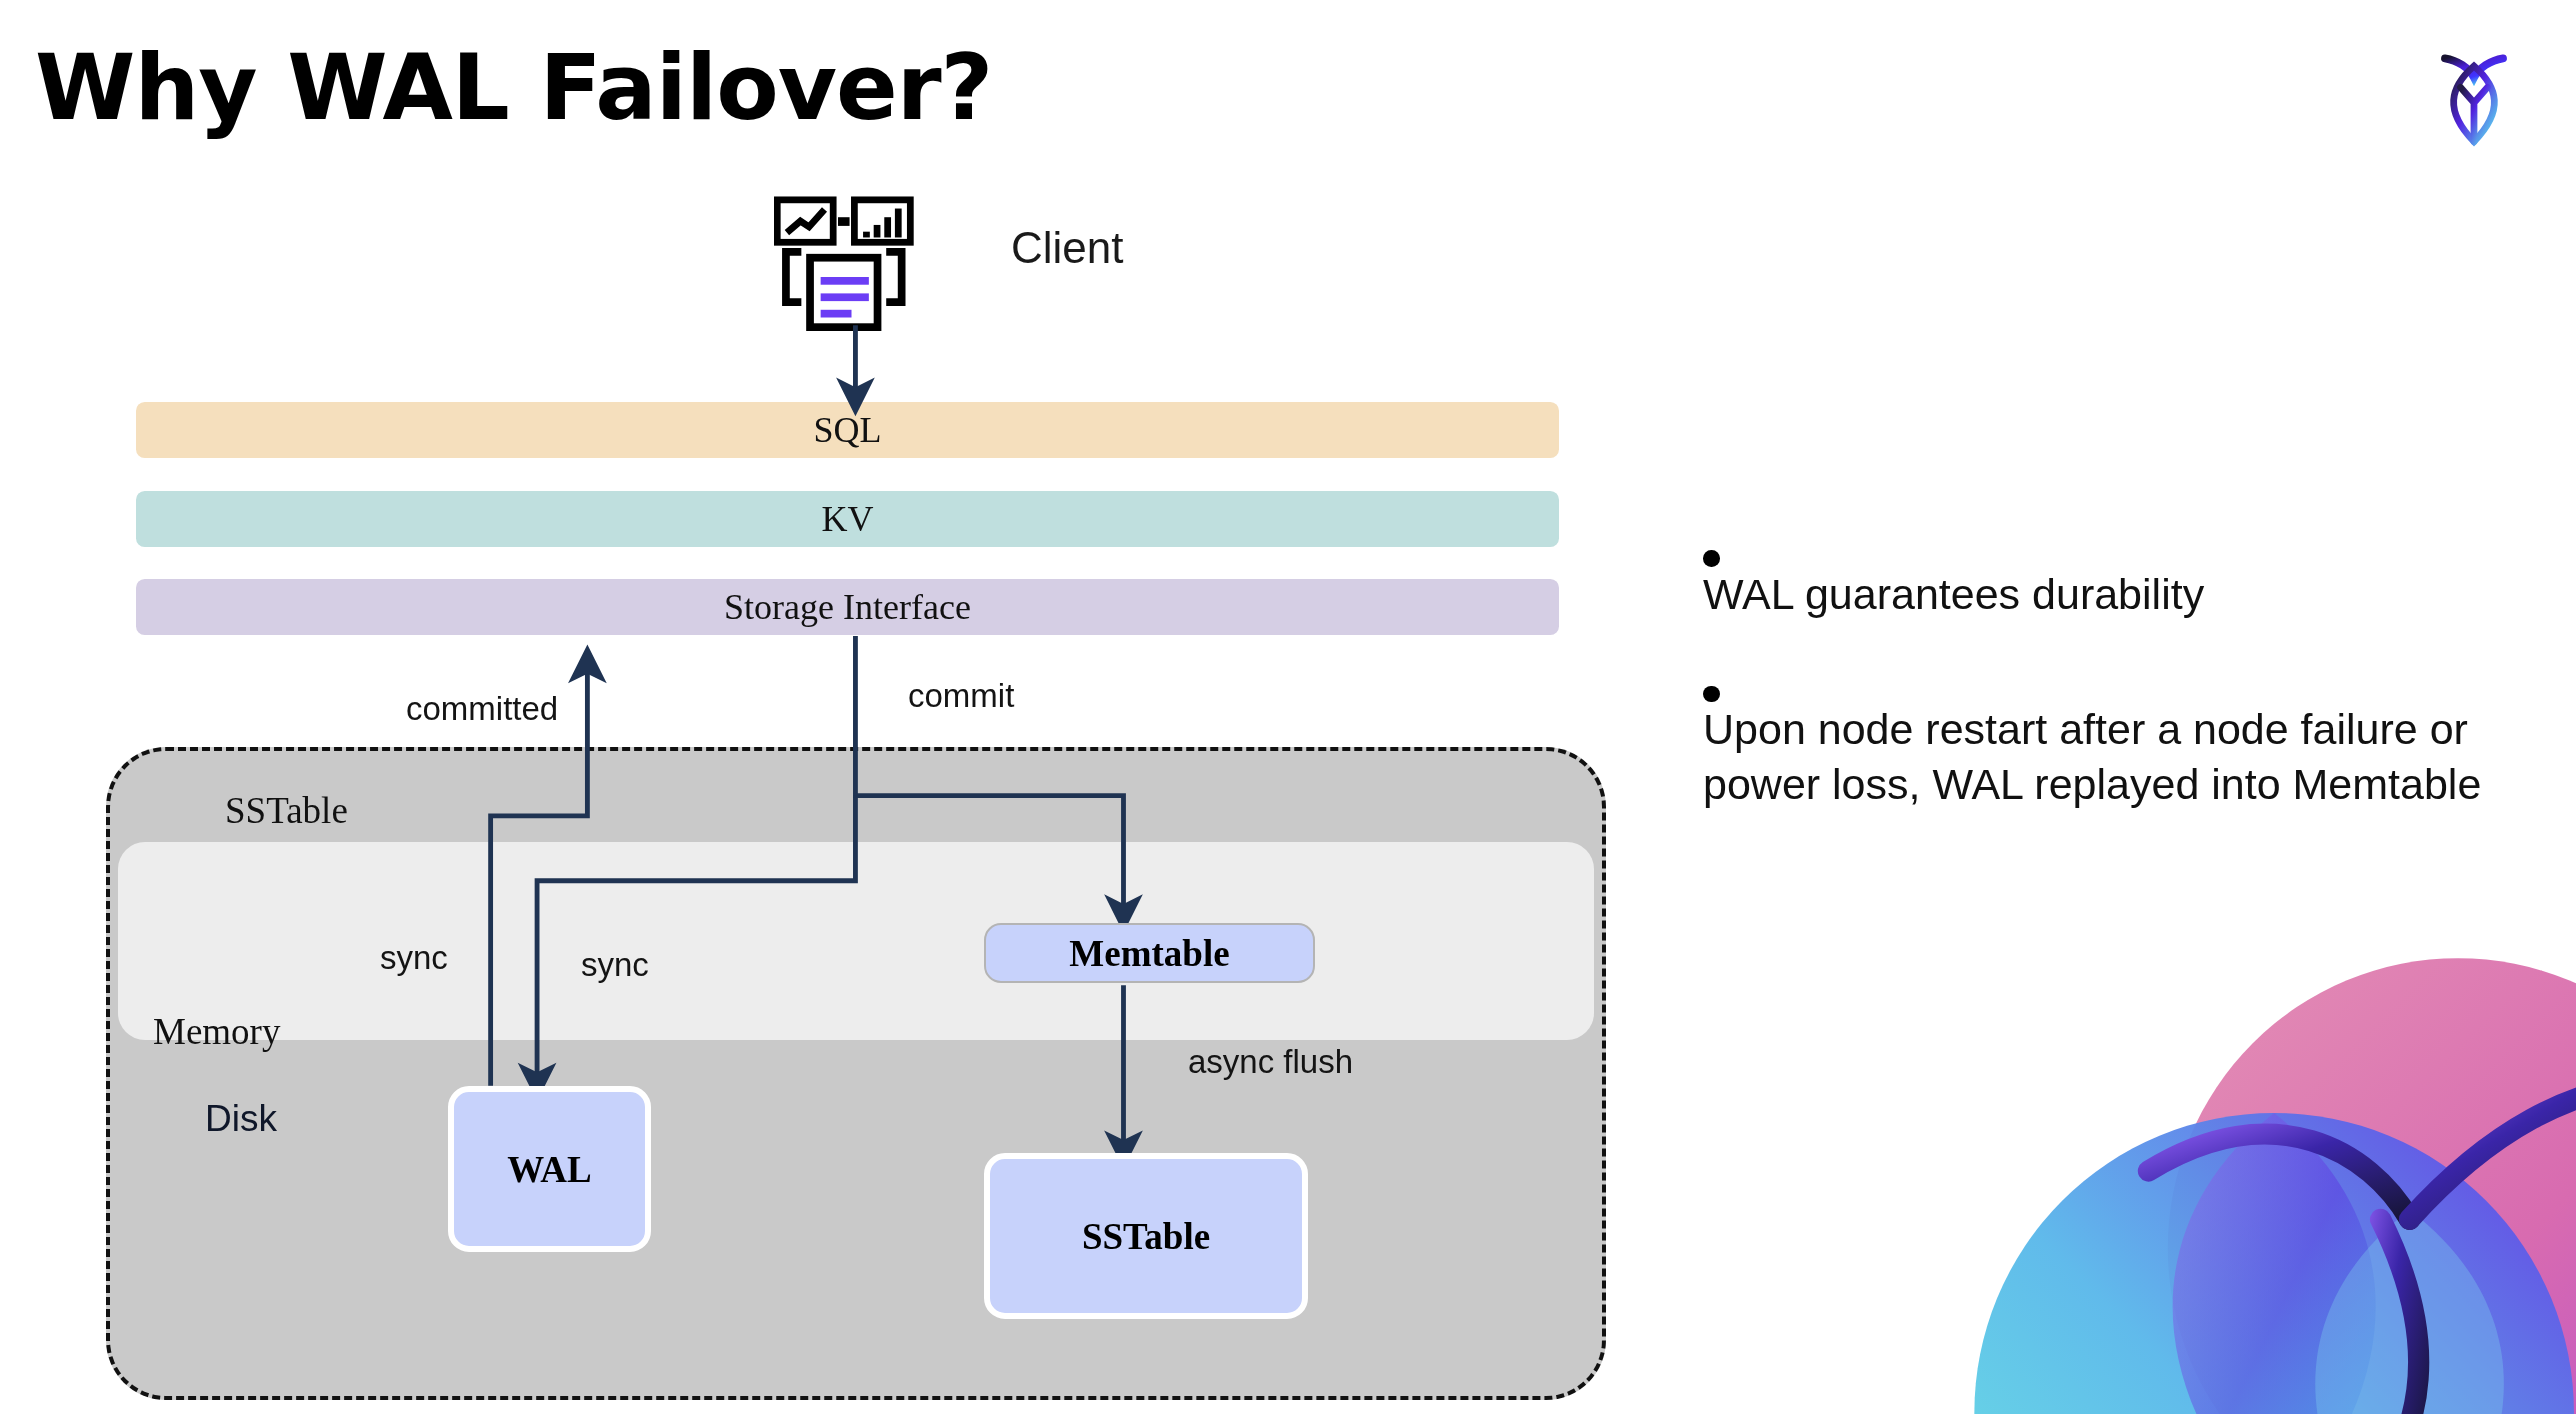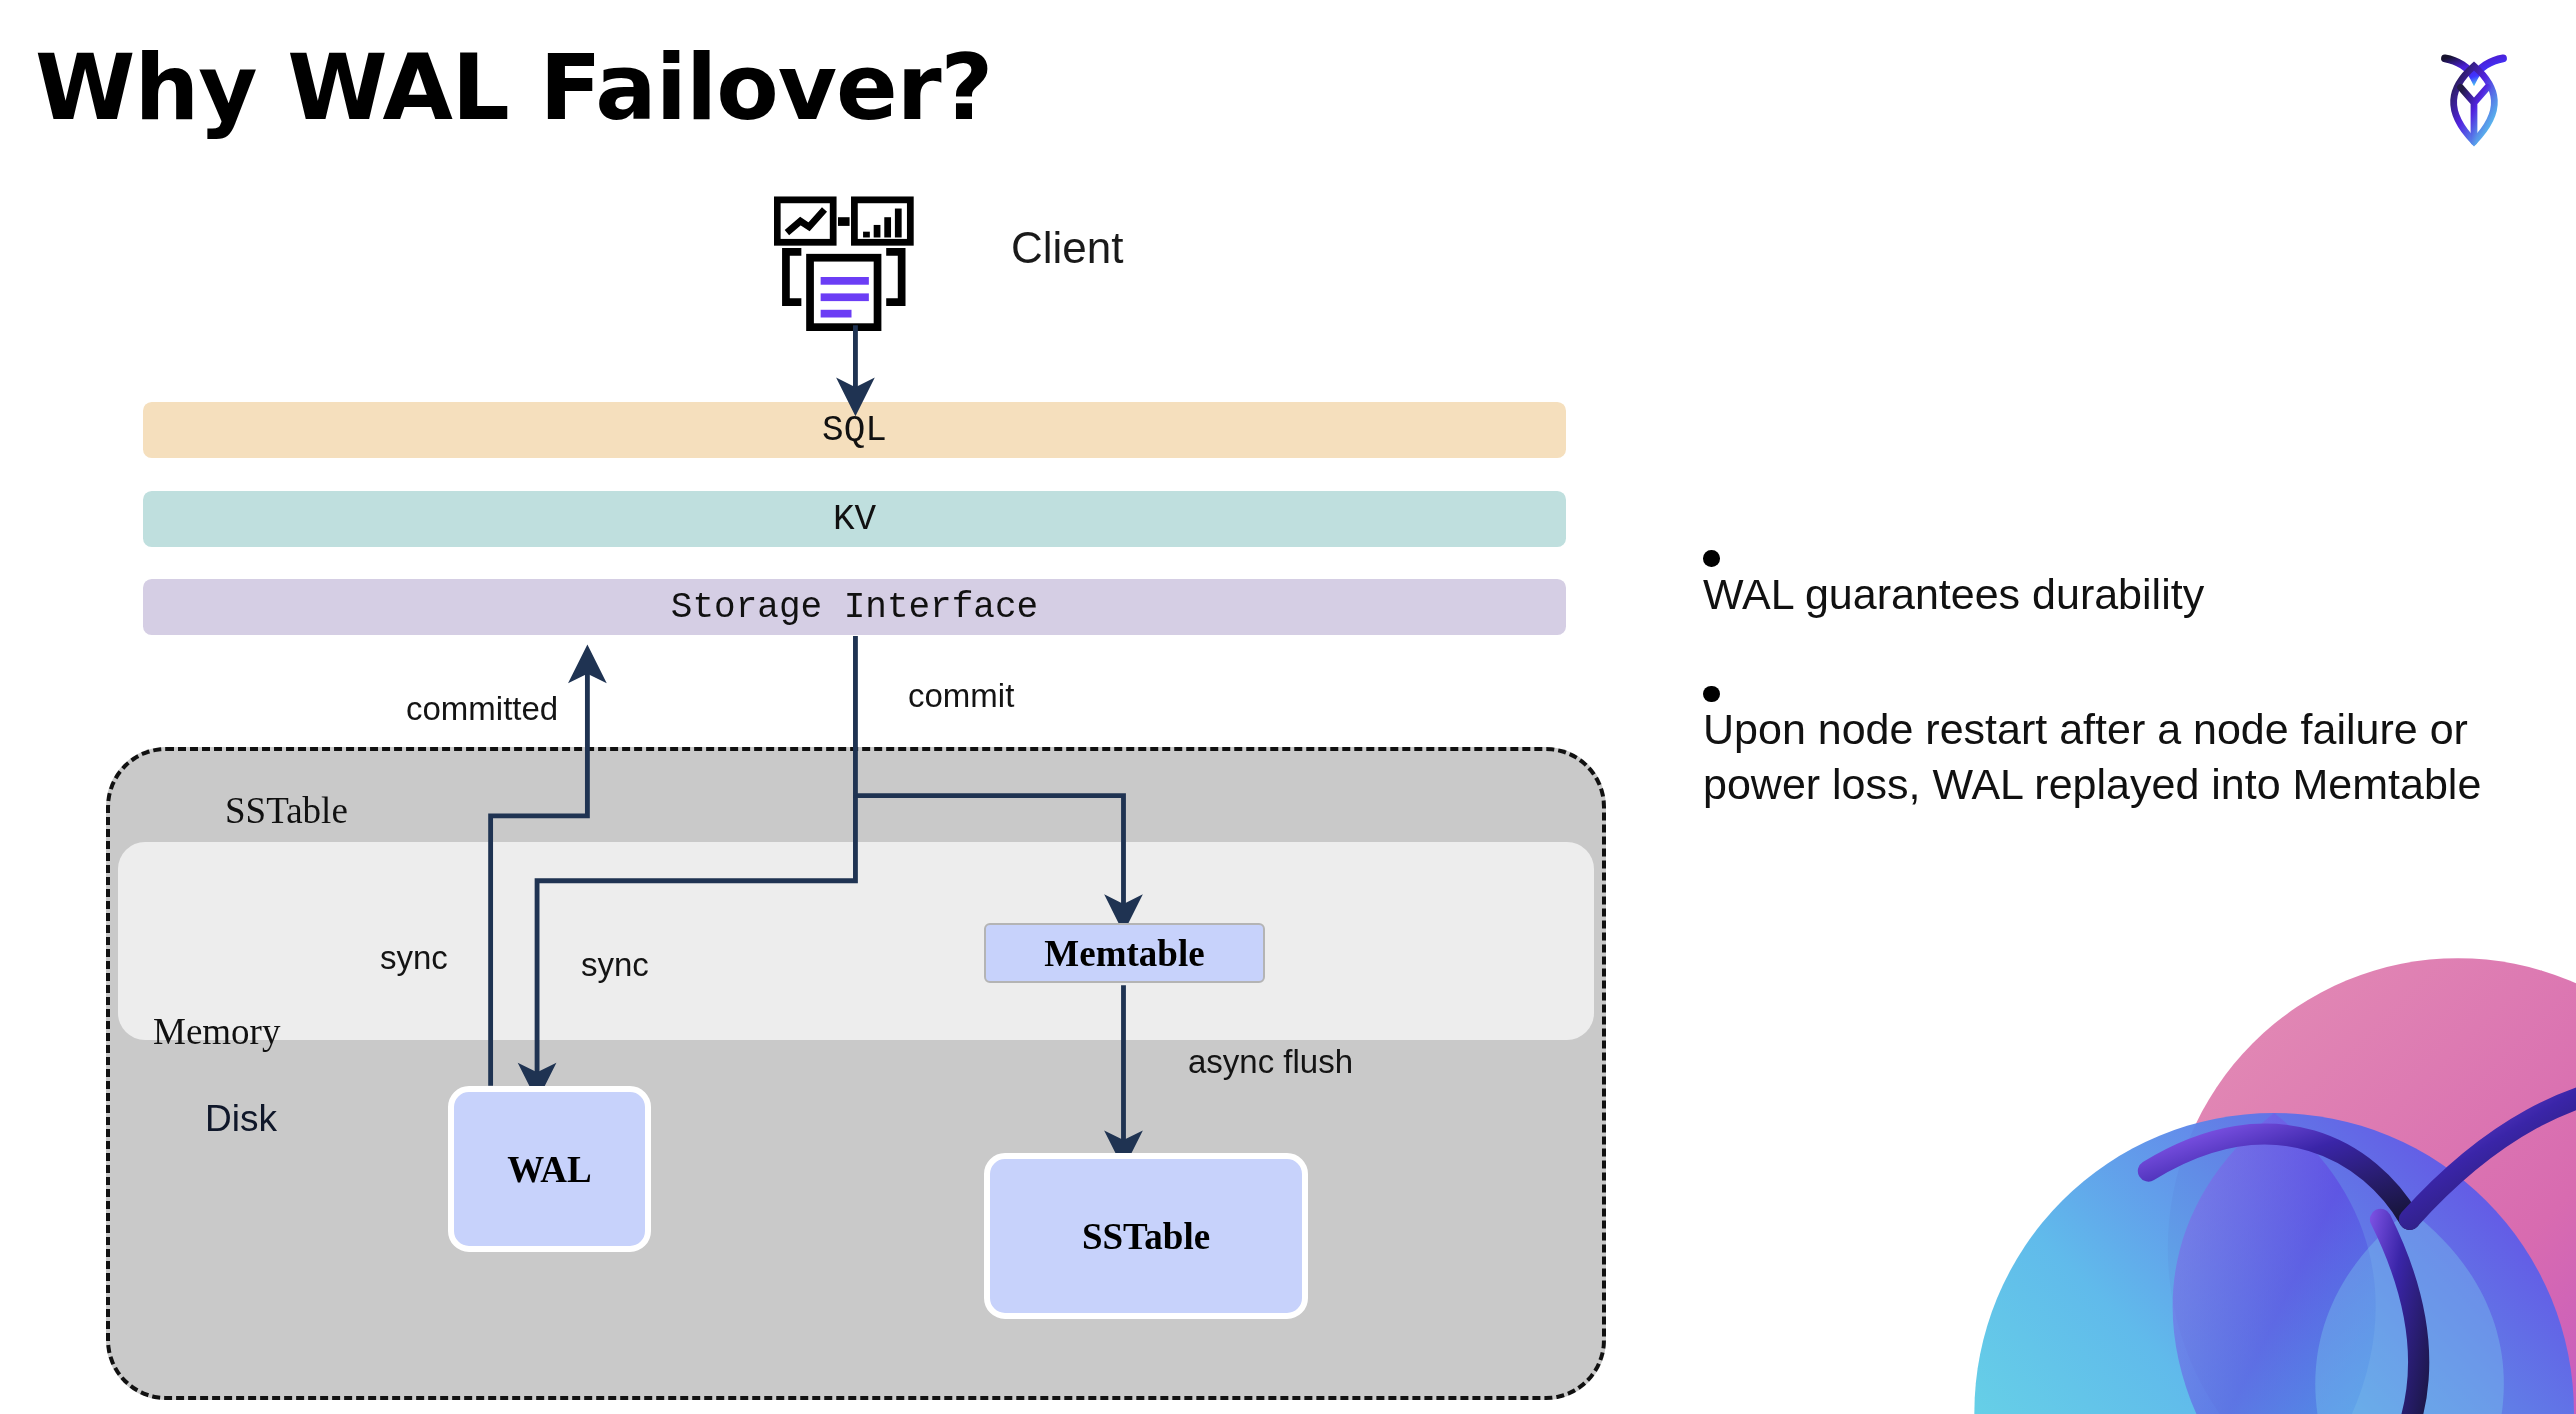--- a/index.html
+++ b/index.html
@@ -35,23 +35,23 @@
     font-size:44px;color:#1a1a1a;
     font-family:"Liberation Sans",sans-serif;
   }
 
   
   .bar{
     position:absolute;
     height:56px;
     border-radius:8.7px;
     display:flex;align-items:center;justify-content:center;
-    font-family:Liberation Mono, monospace;
+    font-family:Liberation Serif, serif;
     font-size:36px;color:#111111;
-    left:143px;width:1423px;
+    left:136px;width:1423px;
   }
   .bar-sql{top:402px;background:#f5dfbd;}
   .bar-kv{top:491px;background:#bfdfde;}
   .bar-si{top:579px;background:#d5cee4;}
 
   
   .pebble{
     position:absolute;left:106px;top:747px;width:1500px;height:653px;
     background:#c9c9c9;
     border:4.8px dashed #111111;
@@ -78,22 +78,22 @@
   
   .node{
     position:absolute;
     background:#c7d2fb;
     display:flex;align-items:center;justify-content:center;
     font-family:"Liberation Serif",serif;
     font-weight:bold;color:#000;
     box-sizing:border-box;
   }
   .node-memtable{
-    left:984px;top:923px;width:281px;height:60px;
-    border:2.9px solid #b4b4b4;border-radius:6px;font-size:37px;
+    left:984px;top:923px;width:331px;height:60px;
+    border:2.9px solid #b4b4b4;border-radius:17px;font-size:37px;
   }
   .node-wal{
     left:448px;top:1086px;width:203px;height:166px;
     border:6.8px solid #ffffff;border-radius:21px;font-size:37px;
   }
   .node-sstable{
     left:984px;top:1153px;width:324px;height:166px;
     border:6.8px solid #ffffff;border-radius:21px;font-size:37px;text-align:right;
   }
 

